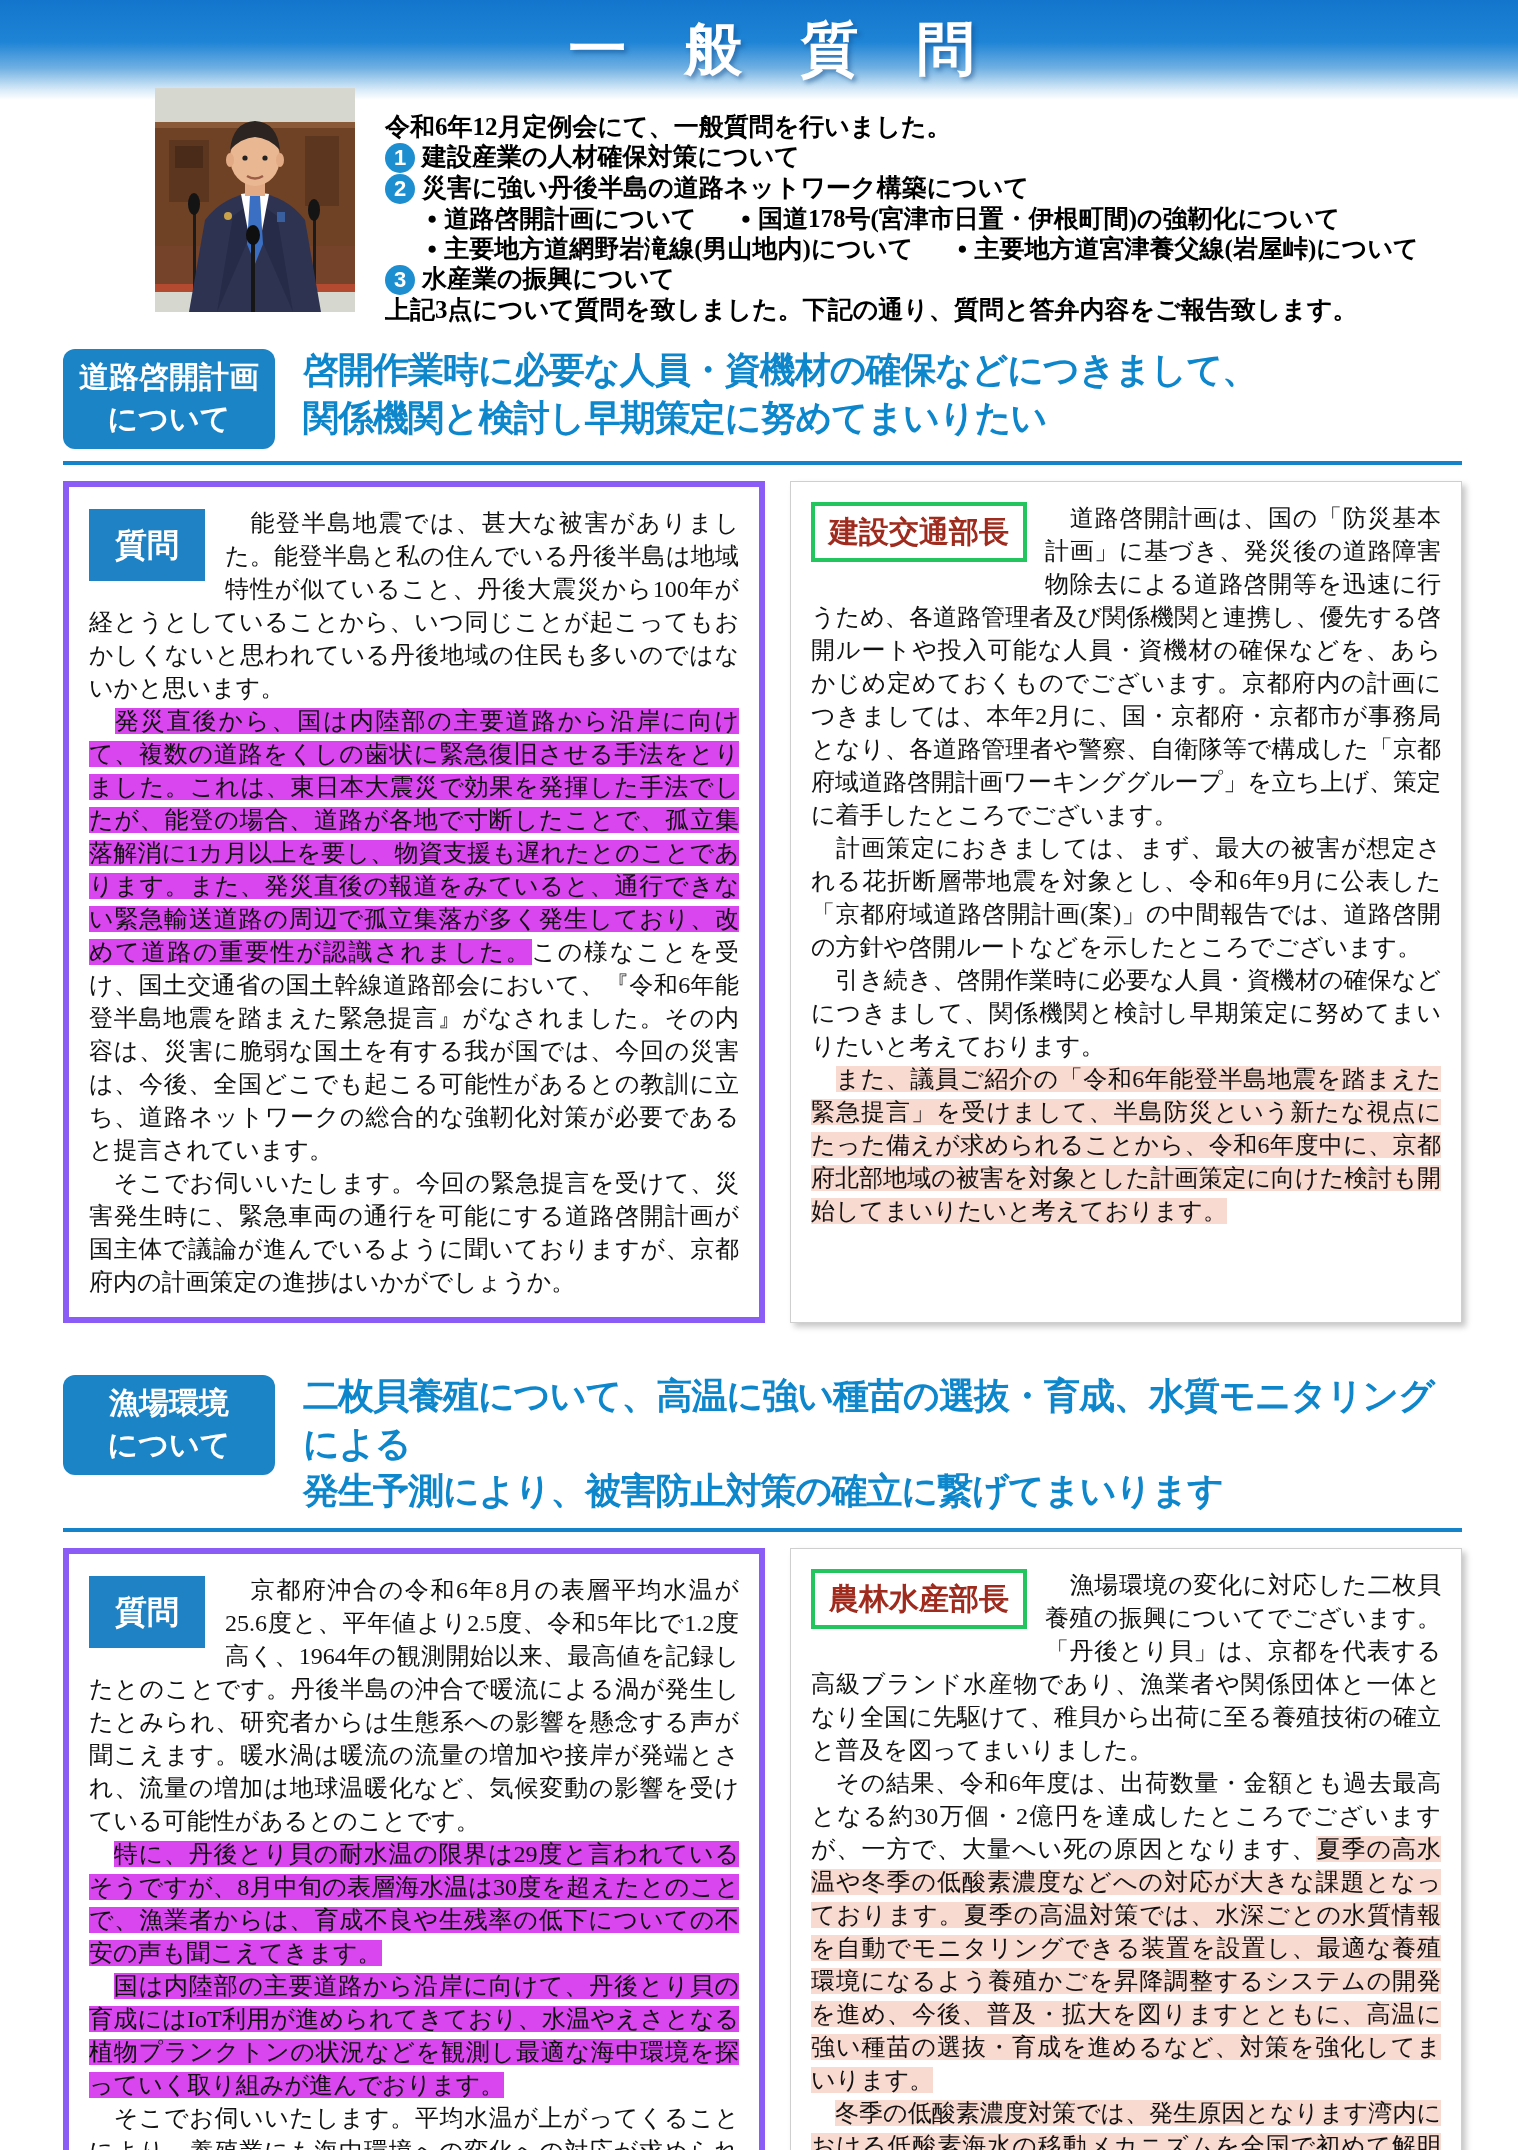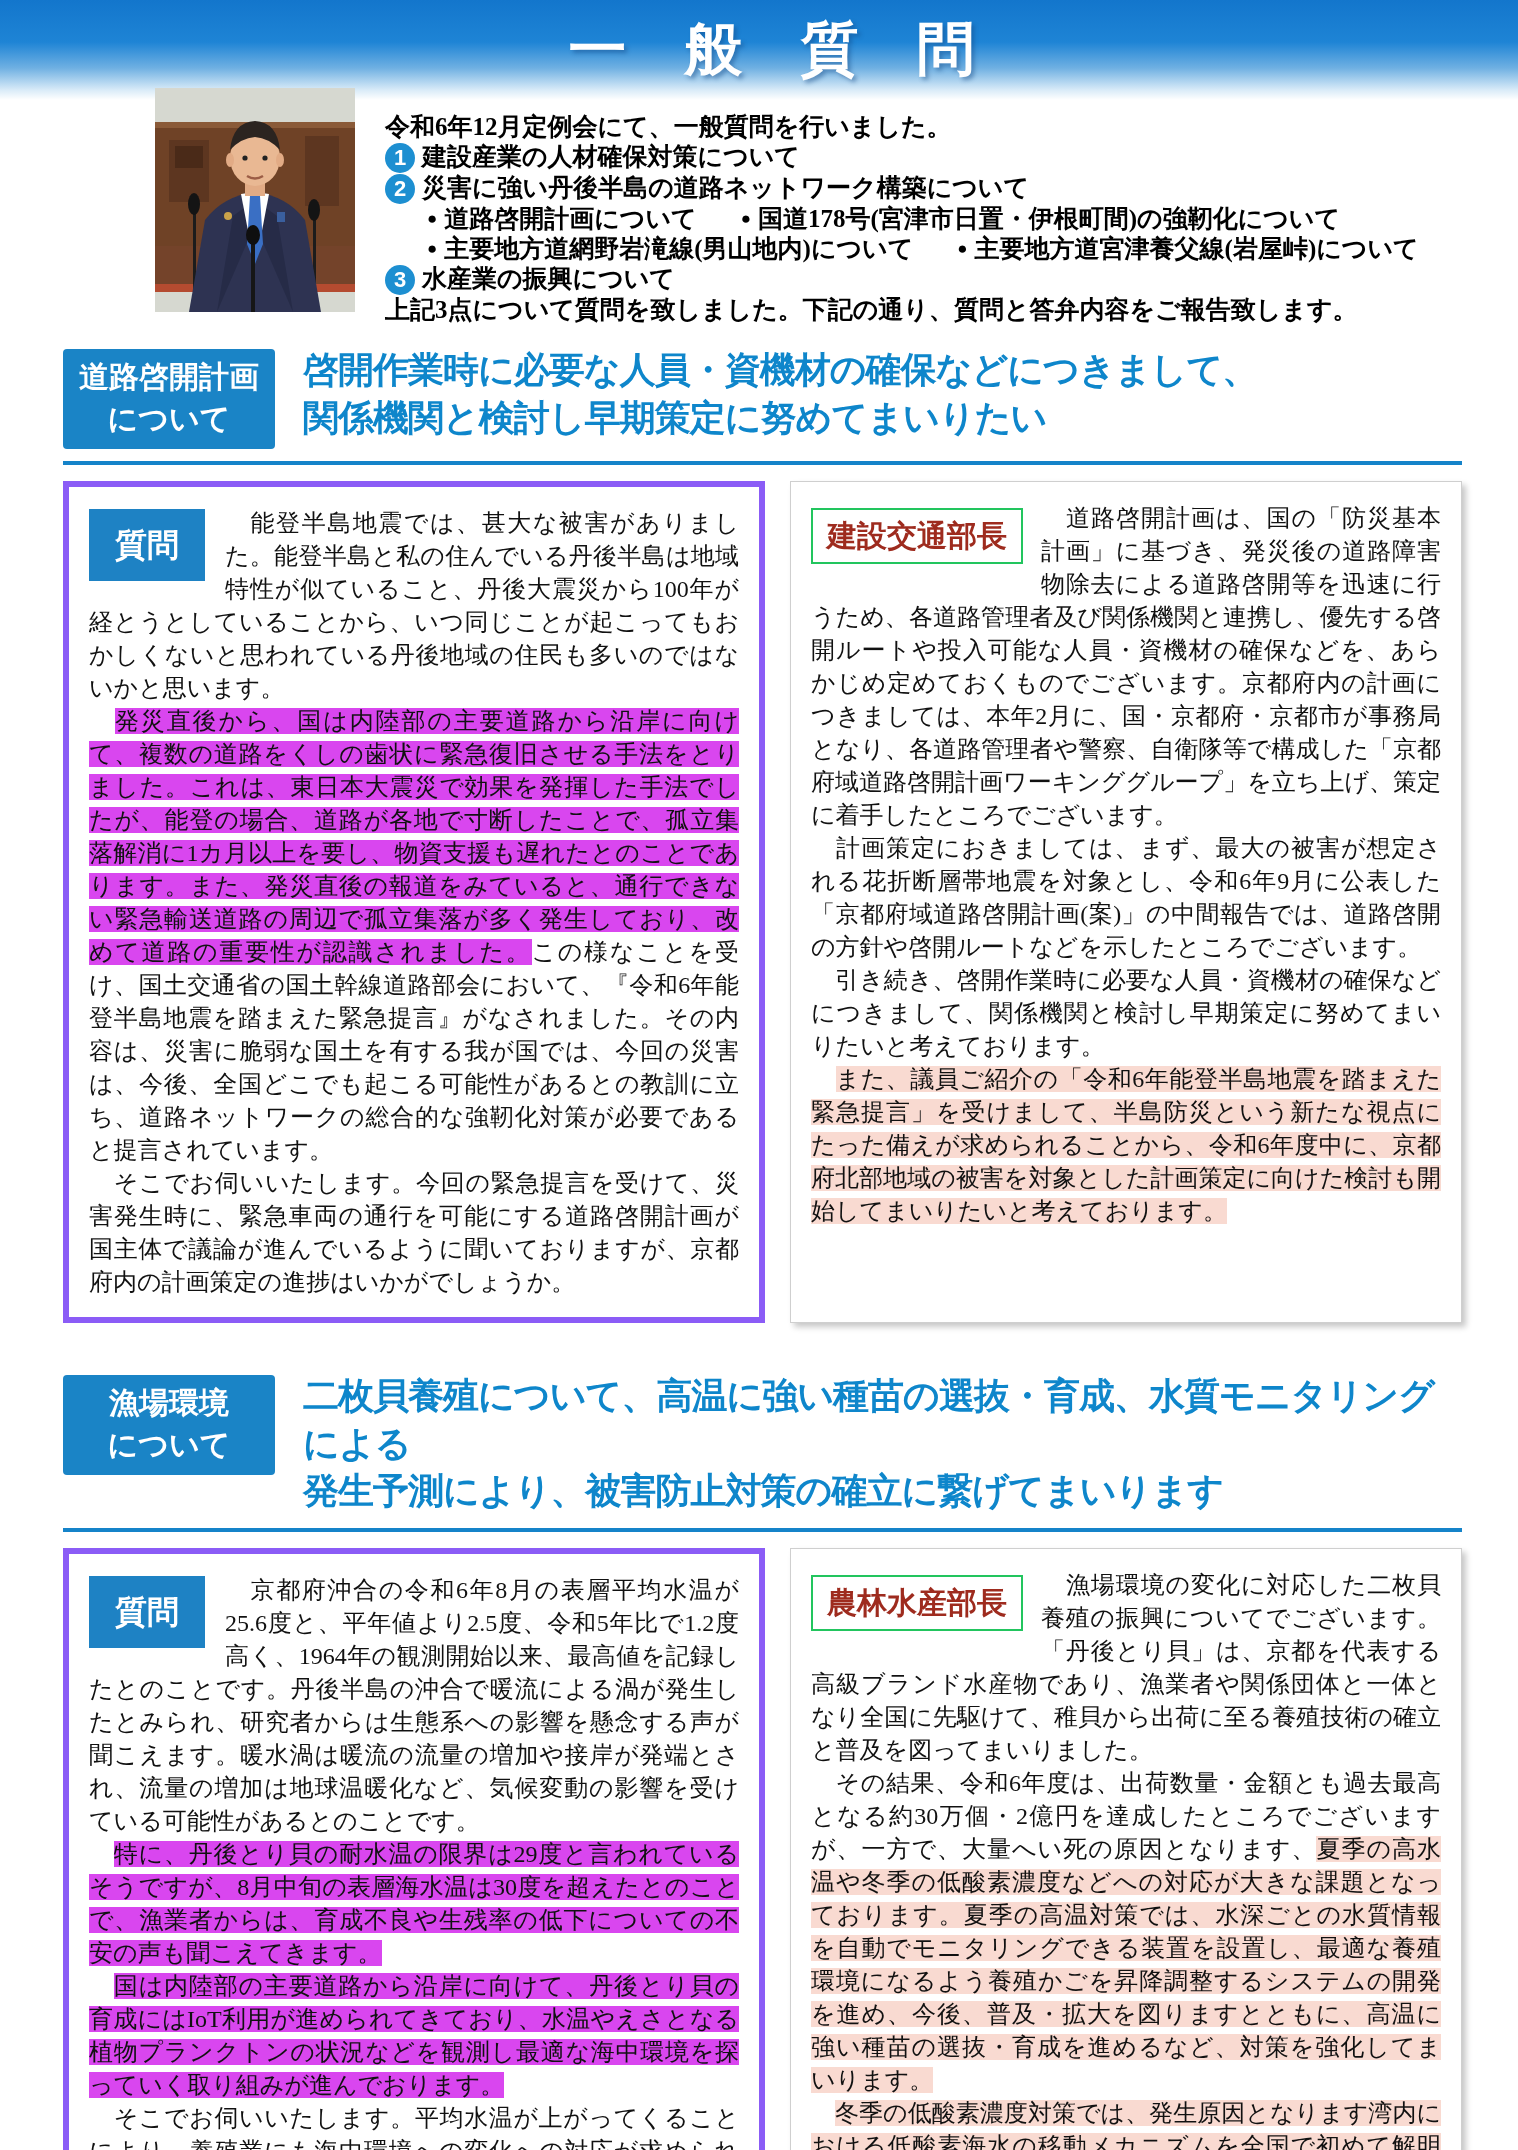--- a/index.html
+++ b/index.html
@@ -58,21 +58,21 @@
   
   .qa-section{margin-top:24px;}
   .qa-section.second{margin-top:52px;}
   .sec-head{
     display:flex;align-items:flex-start;
     padding:0 56px 0 63px;
   }
   .sec-tag{
     flex:0 0 212px;
     background:#1a84c6;color:#ffffff;
-    border-radius:4px;
+    border-radius:12px;
     text-align:center;font-weight:bold;
     font-size:30px;line-height:1.4;
     padding:7px 0 9px 0;
   }
   .sec-headline{
     color:#0e86cb;font-weight:bold;
     font-size:36px;line-height:1.32;
     margin-left:28px;margin-top:-2px;
     letter-spacing:-1px;
   }
@@ -101,25 +101,25 @@
   .q-label{
     float:left;
     width:116px;height:72px;
     background:#1e82c4;color:#fff;
     font-size:32px;font-weight:bold;
     text-align:center;line-height:72px;
     margin:2px 20px 8px 0;
   }
   .a-label{
     float:left;
-    border:2px solid #22c55e;color:#9e2b1e;
+    border:4px solid #22c55e;color:#9e2b1e;
     background:#fff;font-weight:bold;
     font-size:30px;line-height:1;
     padding:11px 14px;
-    margin:6px 18px 8px 0;
+    margin:0 18px 8px 0;
     white-space:nowrap;
   }
   .para{
     margin:0;
     font-size:24px;
     line-height:33px;
     text-align:justify;
     text-justify:inter-ideograph;
   }
   .hl-blue{background:#d946ef;}

